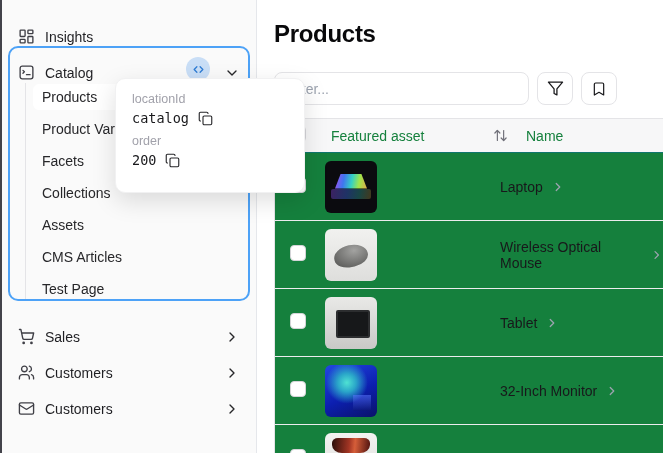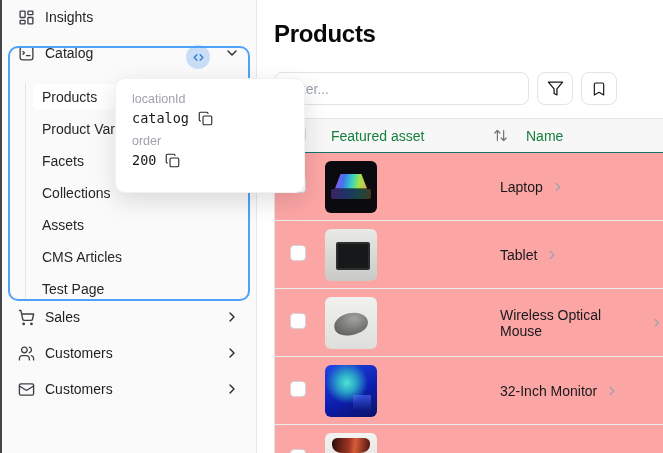--- a/index.html
+++ b/index.html
@@ -5,21 +5,21 @@
   * { margin:0; padding:0; box-sizing:border-box; }
   html,body { width:663px; height:453px; overflow:hidden; background:#fff;
     font-family:"Liberation Sans", sans-serif; color:#18181b; }
   .app { position:relative; width:663px; height:453px; }
 
   
   .sidebar { position:absolute; left:0; top:0; width:257px; height:453px;
     background:#fafafa; border-right:1px solid #e5e7eb; padding-top:9px; }
   .left-edge { position:absolute; left:0; top:0; width:2px; height:453px;
     background:#43434a; z-index:40; }
-  .nav-item { display:flex; align-items:flex-start; height:36px;
+  .nav-item { display:flex; align-items:flex-end; height:36px;
     padding:0 16px 0 18px; gap:10px; font-size:14px; color:#1f1f23;
     cursor:pointer; position:relative; }
   .nav-item .nicon { width:17px; height:17px; flex:0 0 17px; display:flex;
     align-items:center; }
   .nav-item svg { display:block; }
   .spacer { flex:1; }
   .code-badge { width:24px; height:24px; border-radius:50%;
     background:#c9def6; display:flex; align-items:center; justify-content:center;
     margin-right:4px; cursor:pointer; }
   .chev { width:16px; height:16px; display:flex; align-items:center; }
@@ -52,21 +52,21 @@
     justify-content:center; cursor:pointer; }
 
   
   .table { position:absolute; left:16px; top:118px; width:389px;
     border-left:1px solid #e4e4e7; border-top:1px solid #e4e4e7;
     border-top-left-radius:8px; overflow:hidden; }
   .t-header { display:grid; grid-template-columns:50px 168px 1fr;
     height:34px; background:#f7f7f8; border-bottom:1px solid #0f766e;
     align-items:center; font-size:14px; font-weight:500; color:#15803d; }
   .t-row { display:grid; grid-template-columns:50px 168px 1fr; height:68px;
-    background:#fca5a5; border-bottom:1px solid #ececee; align-items:center; }
+    background:#15803d; border-bottom:1px solid #ececee; align-items:center; }
   .cb { width:16px; height:16px; border:1.5px solid #d4d4d8; border-radius:4px;
     background:#fff; margin-left:15px; cursor:pointer; }
   .col-asset-h { padding-left:6px; }
   .col-name-h { display:flex; align-items:center; gap:18px; cursor:pointer; }
   .name-cell { display:flex; align-items:center; gap:8px; padding-left:7px;
     cursor:pointer; }
   .name-cell .pname { font-size:14px; font-weight:500; color:#18181b; }
 
   .pimg { width:52px; height:52px; border-radius:6px; position:relative;
     overflow:hidden; }
@@ -274,37 +274,37 @@
           <span class="pname">Laptop</span>
           <svg width="14" height="14" viewBox="0 0 24 24" fill="none" stroke="#9ca3af" stroke-width="2.2" stroke-linecap="round" stroke-linejoin="round">
               <path d="m9 18 6-6-6-6"></path>
             </svg>
         </div>
       </div>
 
       <div class="t-row">
         <div><span class="cb" style="display:inline-block"></span></div>
         <div>
+            <div class="pimg img-mouse"></div>
+          </div>
+        <div class="name-cell">
+          <span class="pname">Wireless Optical Mouse</span>
+          <svg width="14" height="14" viewBox="0 0 24 24" fill="none" stroke="#9ca3af" stroke-width="2.2" stroke-linecap="round" stroke-linejoin="round">
+              <path d="m9 18 6-6-6-6"></path>
+            </svg>
+        </div>
+      </div>
+
+      <div class="t-row">
+        <div><span class="cb" style="display:inline-block"></span></div>
+        <div>
             <div class="pimg img-tablet"></div>
           </div>
         <div class="name-cell">
           <span class="pname">Tablet</span>
-          <svg width="14" height="14" viewBox="0 0 24 24" fill="none" stroke="#9ca3af" stroke-width="2.2" stroke-linecap="round" stroke-linejoin="round">
-              <path d="m9 18 6-6-6-6"></path>
-            </svg>
-        </div>
-      </div>
-
-      <div class="t-row">
-        <div><span class="cb" style="display:inline-block"></span></div>
-        <div>
-            <div class="pimg img-mouse"></div>
-          </div>
-        <div class="name-cell">
-          <span class="pname">Wireless Optical Mouse</span>
           <svg width="14" height="14" viewBox="0 0 24 24" fill="none" stroke="#9ca3af" stroke-width="2.2" stroke-linecap="round" stroke-linejoin="round">
               <path d="m9 18 6-6-6-6"></path>
             </svg>
         </div>
       </div>
 
       <div class="t-row">
         <div><span class="cb" style="display:inline-block"></span></div>
         <div>
             <div class="pimg img-monitor32"></div>

